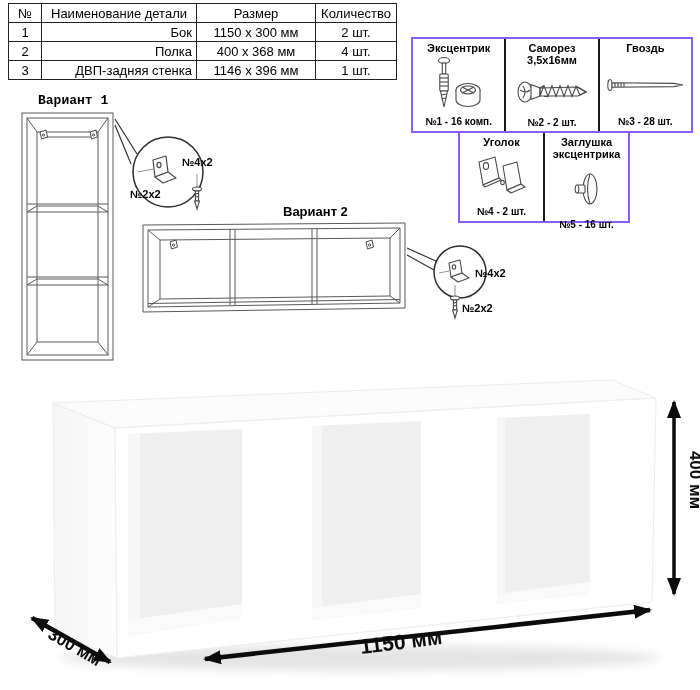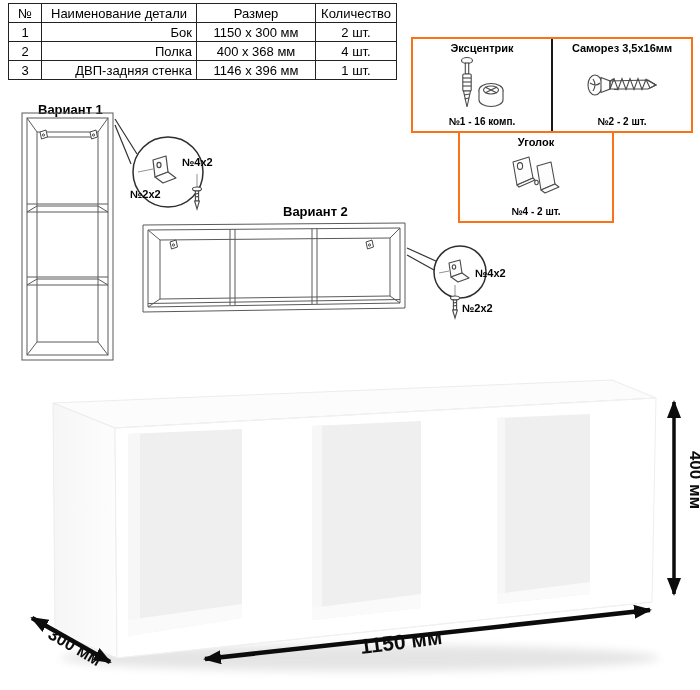--- a/index.html
+++ b/index.html
@@ -9,31 +9,31 @@
   }
   
   table.parts{position:absolute;left:8px;top:3px;border-collapse:collapse;background:#fff;}
   table.parts th,table.parts td{
     border:1.4px solid #222;font-size:13px;font-weight:normal;
     height:18px;padding:0 4px;text-align:center;white-space:nowrap;
   }
   table.parts td.name{text-align:right;}
   .c-num{width:24px}.c-name{width:146px}.c-size{width:110px}.c-qty{width:72px}
   
-  .hw-row{position:absolute;display:flex;border:2px solid #f97316;background:#fff;box-sizing:border-box;}
+  .hw-row{position:absolute;display:flex;border:2px solid #8b5cf6;background:#fff;box-sizing:border-box;}
   .hw-row1{left:411px;top:37px;width:282px;height:96px;}
-  .hw-row2{left:458px;top:131px;width:156px;height:92px;}
+  .hw-row2{left:458px;top:131px;width:172px;height:92px;}
   .hw-cell{flex:1;display:flex;flex-direction:column;align-items:center;box-sizing:border-box;padding:3px 2px 4px;}
   .hw-cell + .hw-cell{border-left:2px solid #1a1a1a;gap:9px;}
   .hw-title{font-weight:bold;font-size:11px;line-height:1.12;text-align:center;}
   .hw-icon{flex:1;display:flex;align-items:center;justify-content:center;}
   .hw-count{font-weight:bold;font-size:10px;white-space:nowrap;}
   
   .v-title{position:absolute;font-weight:bold;font-size:13px;}
-  .v1-title{left:38px;top:102px;}
+  .v1-title{left:38px;top:93px;font-family:Liberation Mono, monospace;}
   .v2-title{left:235px;top:204px;padding-left:48px;}
   
   .svg-abs{position:absolute;}
   svg text.lbl{font-family:"Liberation Sans",sans-serif;font-weight:bold;font-size:11px;fill:#000;}
   svg text.dim{font-family:"Liberation Sans",sans-serif;font-weight:bold;fill:#0c0c0c;}
 </style>
 </head>
 <body>
 
 <table class="parts">
@@ -98,38 +98,68 @@
           <ellipse cx="11" cy="16" rx="7" ry="10"></ellipse>
           <path d="M9,10 q4,6 0,12 M6,14 q6,4 10,0" fill="none"></path>
           <path d="M17,8.5 L26,12 L26,20 L17,23.5 Z"></path>
           <path d="M26,12 L30,9.5 L34,20.5 L38,9.5 L42,20.5 L46,9.5 L50,20.5 L54,9.5 L58,20.5 L62,10.5 L66,19 L72,16 L62,10.5 M26,20 L30,9.5 M34,20.5 L30,20.5" fill="none"></path>
           <path d="M26,12 L64,11 L72,16 L64,20 L26,20 Z" fill="none"></path>
         </g>
       </svg>
     </div>
     <div class="hw-count">№2 - 2 шт.</div>
   </div>
+  <div class="hw-cell">
+    <div class="hw-title">Гвоздь</div>
+    <div class="hw-icon">
+      <svg width="82" height="18" viewBox="0 0 82 18">
+        <g stroke="#4a4a4a" stroke-width="1.1" fill="#fdfdfd">
+          <ellipse cx="6" cy="9" rx="2.2" ry="5.5"></ellipse>
+          <path d="M8,6.8 L70,7.4 L79,9 L70,10.6 L8,11.2 Z"></path>
+          <line x1="11" y1="6.9" x2="11" y2="11.1"></line>
+            <line x1="14" y1="6.9" x2="14" y2="11.1"></line>
+          <line x1="17" y1="7" x2="17" y2="11"></line>
+            <line x1="20" y1="7" x2="20" y2="11"></line>
+        </g>
+      </svg>
+    </div>
+    <div class="hw-count">№3 - 28 шт.</div>
+  </div>
 </div>
 
 <div class="hw-row hw-row2">
   <div class="hw-cell">
     <div class="hw-title">Уголок</div>
     <div class="hw-icon">
       <svg width="58" height="46" viewBox="0 0 58 46">
         <g stroke="#4a4a4a" stroke-width="1.1" fill="#fdfdfd" stroke-linejoin="round">
           <path d="M6,8 L22,3 L26,24 L10,31 Z"></path>
           <ellipse cx="13" cy="12" rx="2.6" ry="3.4" fill="#fff"></ellipse>
           <path d="M10,31 L26,24 L28,26 L12,33 Z"></path>
           <path d="M30,12 L44,8 L48,30 L34,36 Z"></path>
           <path d="M34,36 L48,30 L52,33 L38,39 Z"></path>
           <ellipse cx="29.5" cy="28.5" rx="1.8" ry="2.2" fill="#fff"></ellipse>
         </g>
       </svg>
     </div>
     <div class="hw-count">№4 - 2 шт.</div>
+  </div>
+  <div class="hw-cell">
+    <div class="hw-title">Заглушка эксцентрика</div>
+    <div class="hw-icon">
+      <svg width="30" height="40" viewBox="0 0 30 40">
+        <g stroke="#4a4a4a" stroke-width="1.1" fill="#fdfdfd">
+          <ellipse cx="18" cy="19" rx="7" ry="15"></ellipse>
+          <path d="M18,4 q-5,15 0,30" fill="none"></path>
+          <rect x="5" y="15" width="8" height="8" rx="1"></rect>
+          <ellipse cx="5" cy="19" rx="1.8" ry="4"></ellipse>
+        </g>
+      </svg>
+    </div>
+    <div class="hw-count">№5 - 16 шт.</div>
   </div>
 </div>
 
 <div class="v-title v1-title">Вариант 1</div>
 <div class="v-title v2-title">Вариант 2</div>
 
 <svg class="svg-abs" style="left:10px;top:92px" width="222" height="280" viewBox="0 0 222 280">
   <g stroke="#5a5a5a" stroke-width="1" fill="none">
     <rect x="12" y="21" width="91" height="247"></rect>
     <rect x="17" y="26" width="81" height="237"></rect>

